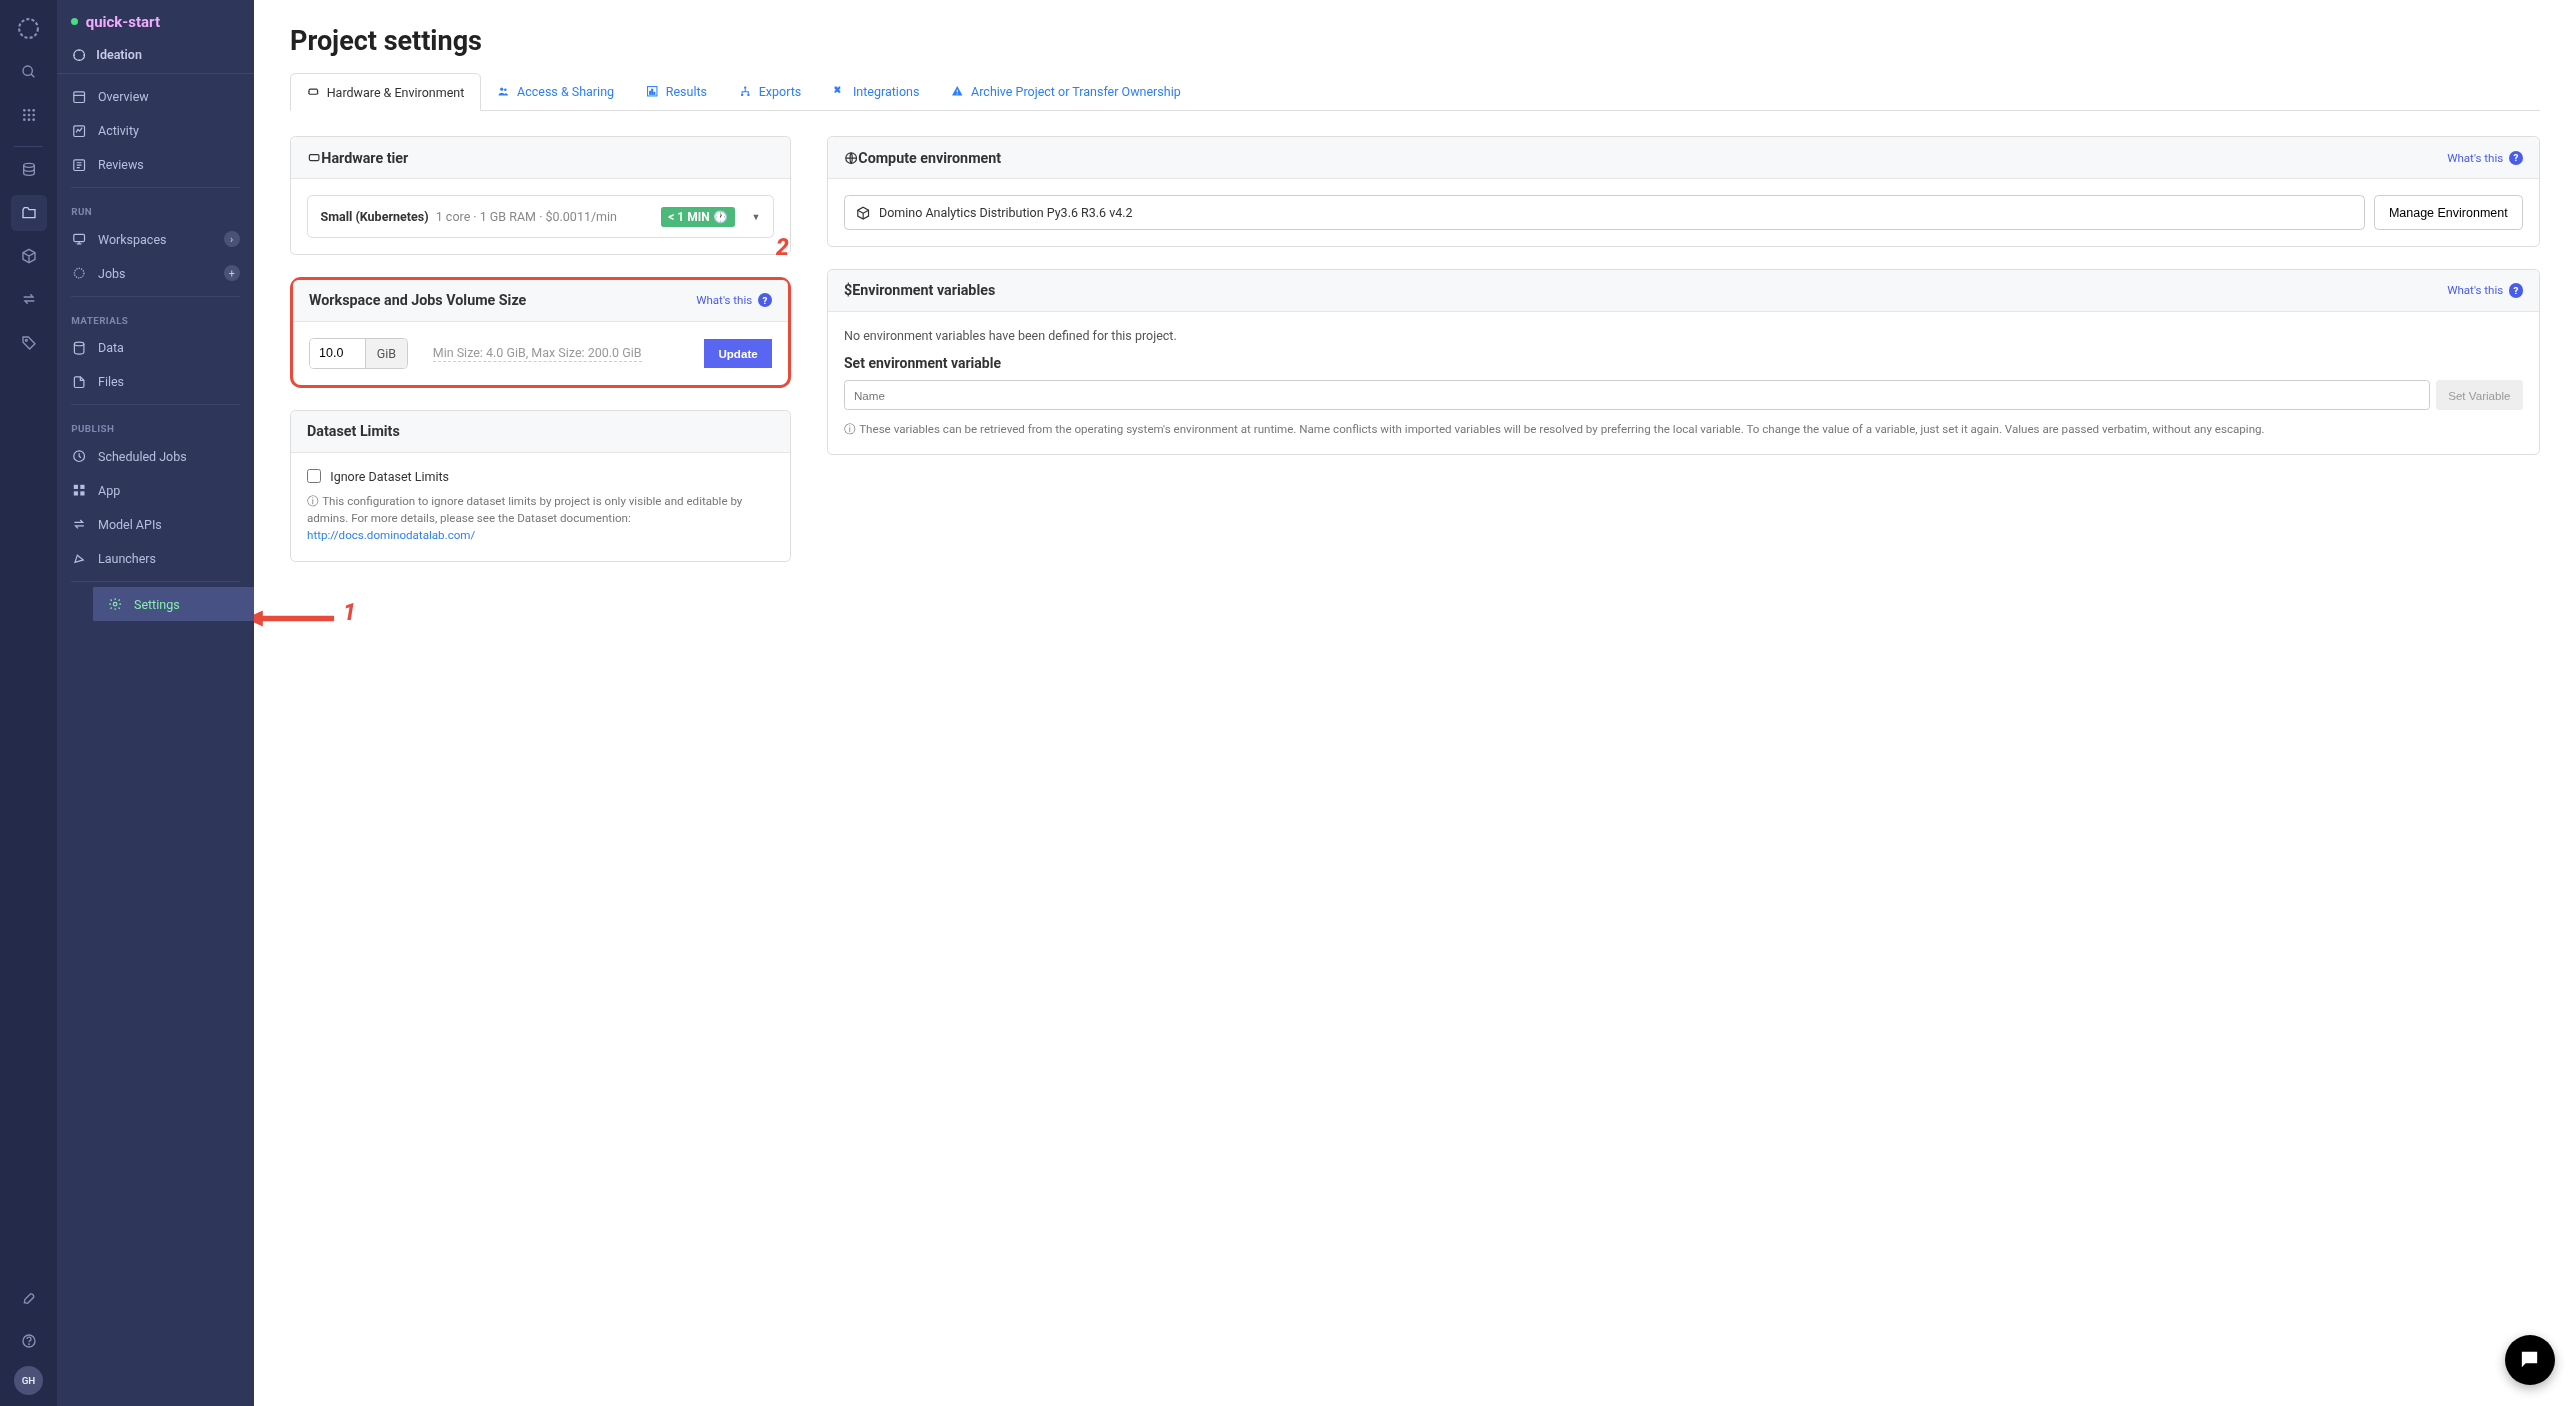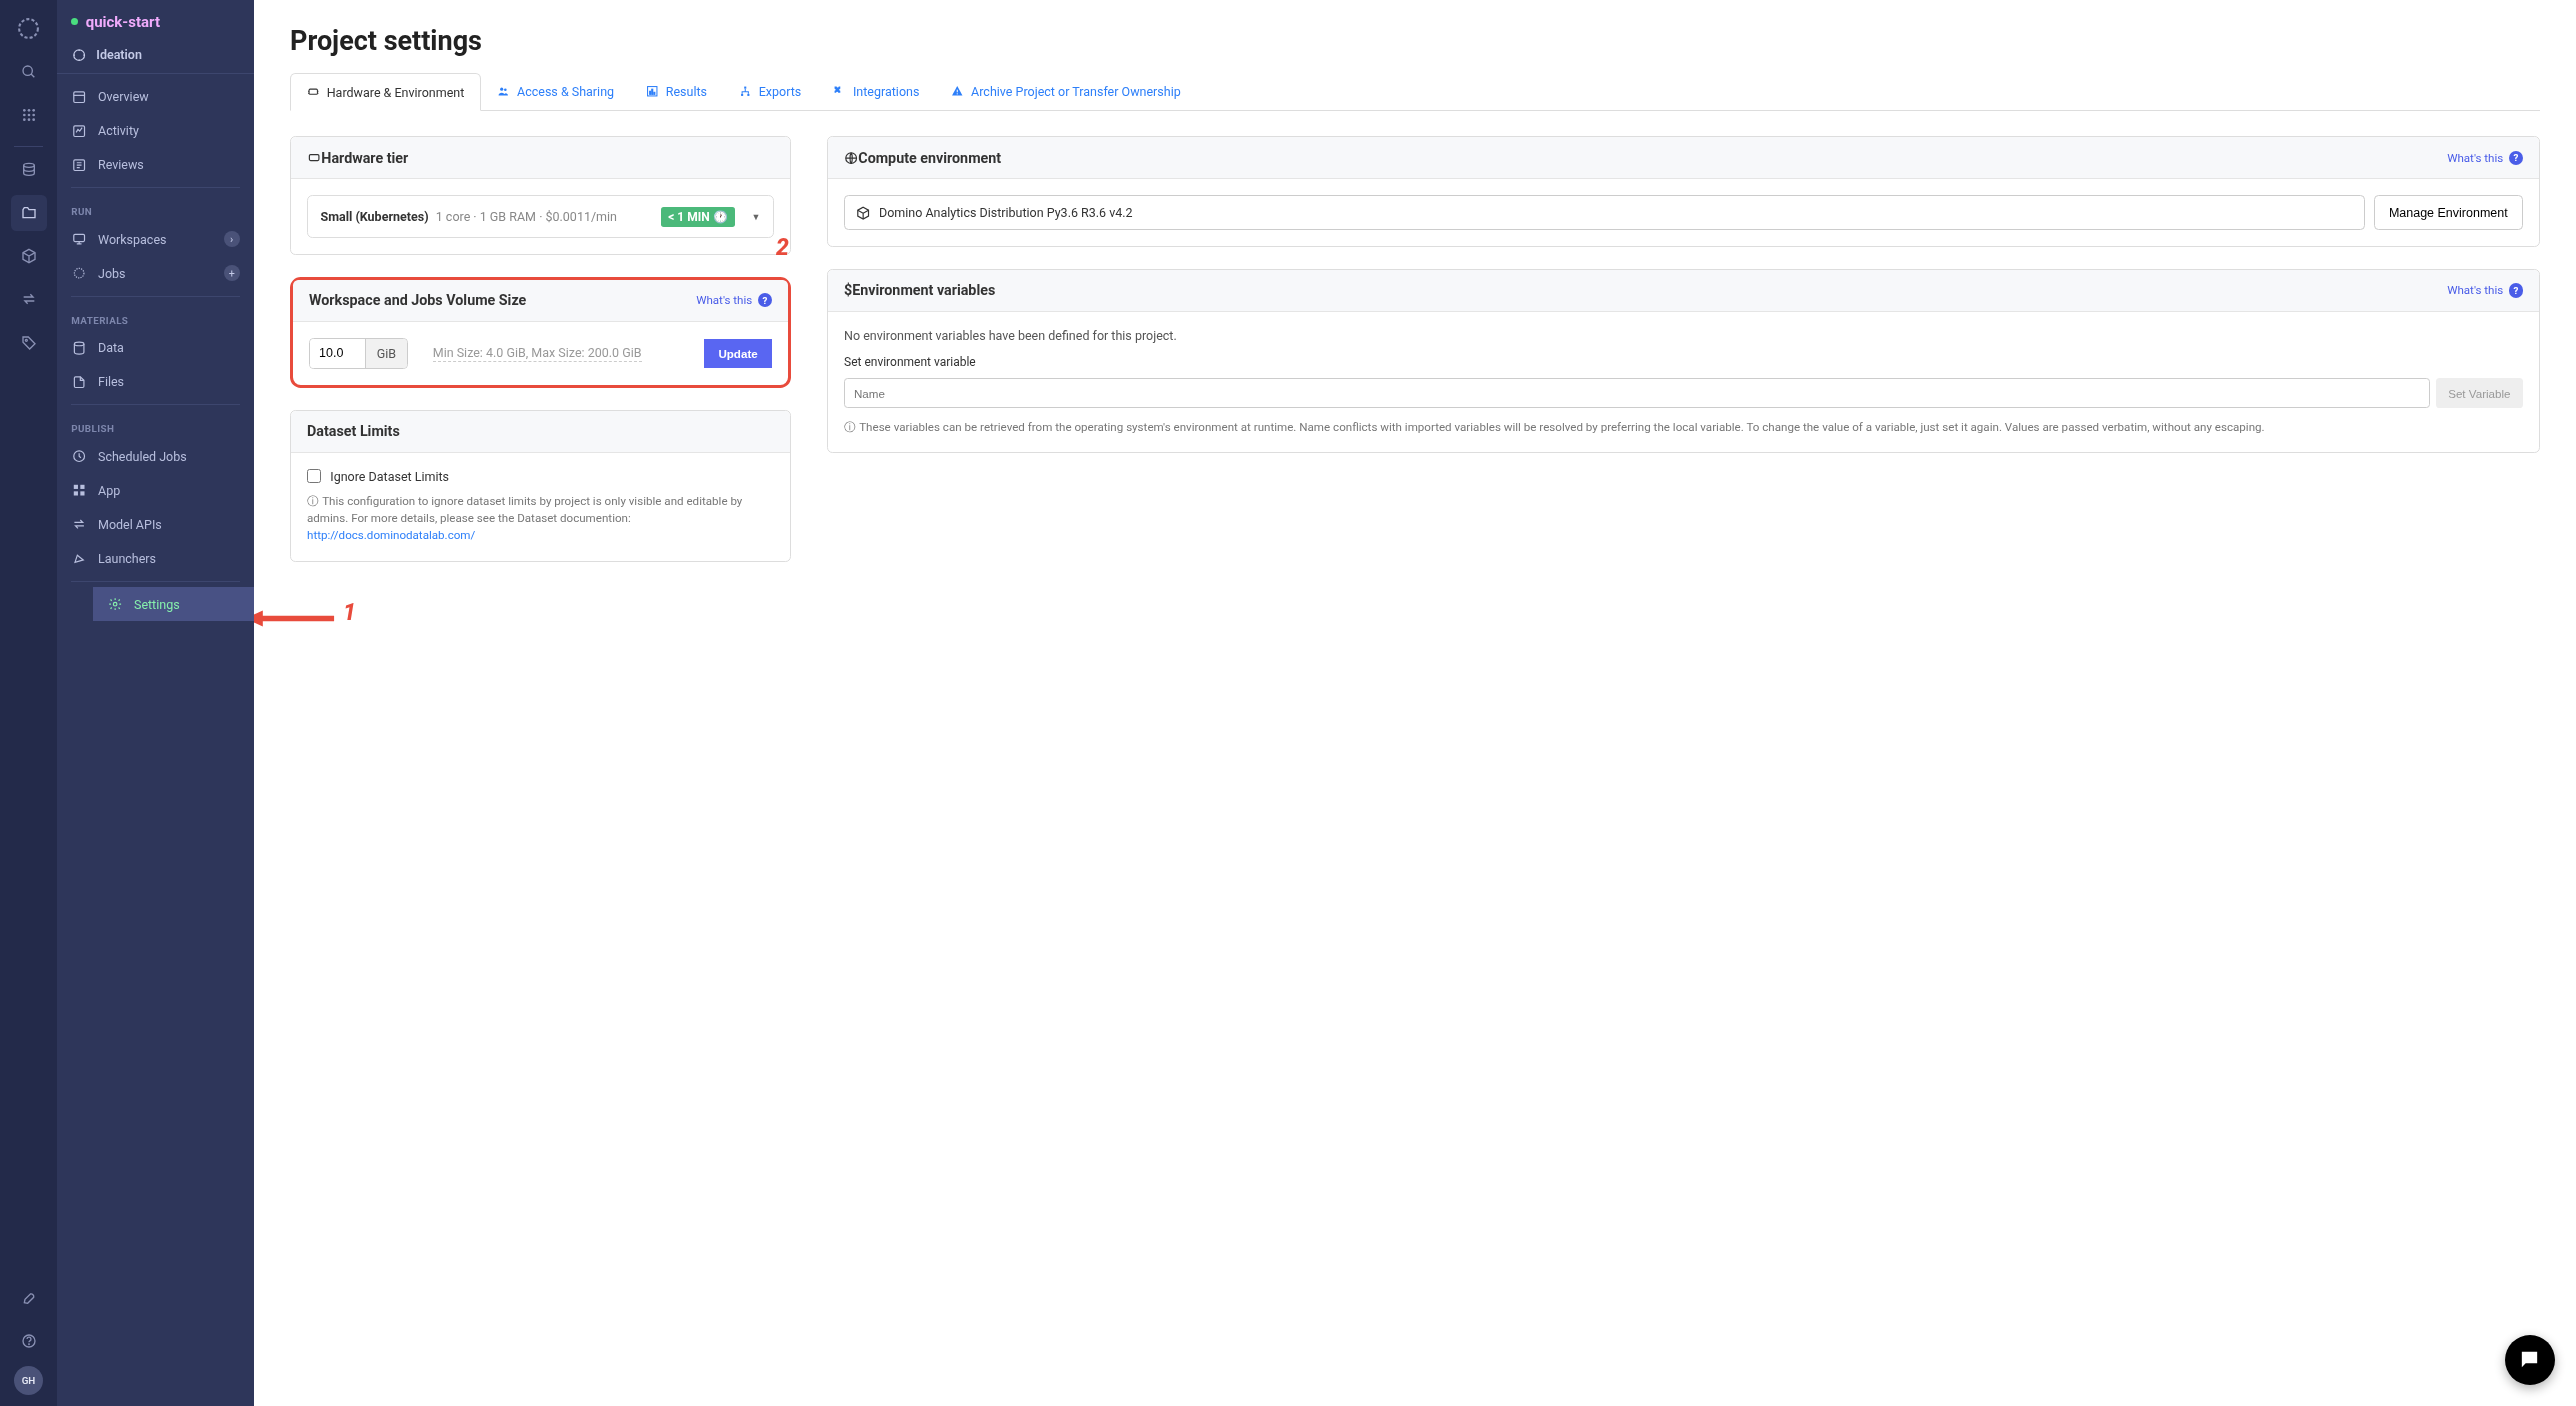--- a/index.html
+++ b/index.html
@@ -72,21 +72,21 @@
 
 
 .env-row { display: flex; gap: 9px; }
 .env-select { flex: 1; border: 0.9px solid #ccc; border-radius: 4.5px; padding: 9px 10.7px; display: flex; align-items: center; gap: 9px; cursor: pointer; }
 .btn-secondary { border: 0.9px solid #ccc; background: #fff; padding: 9px 14.3px; border-radius: 4.5px; cursor: pointer; font-size: 12.5px; }
 
 
 .envvar-form { display: flex; gap: 6px; margin-bottom: 10.7px; }
 .envvar-form input { flex: 1; border: 0.9px solid #ccc; border-radius: 3.6px; padding: 7.2px 9px; font-size: 11.6px; }
 .btn-disabled { background: #eee; color: #999; border: none; padding: 7.2px 12.5px; border-radius: 3.6px; font-size: 11.6px; }
-.subsection-title { font-weight: 400; font-size: 12px; margin: 12.5px 0 9px; }
+.subsection-title { font-weight: 700; font-size: 14px; margin: 12.5px 0 9px; }
 .muted-text { color: #555; margin-bottom: 12.5px; }
 
 
 .q-circle { width: 14.3px; height: 14.3px; border-radius: 50%; background: #4a5de8; color: #fff; font-size: 9.8px; font-weight: 700; display: inline-flex; align-items: center; justify-content: center; }
 
 
 .annot-num { position: absolute; font-size: 23px; font-weight: 800; color: #e84b3c; font-style: italic; }
 .annot-arrow { position: absolute; }
 
 

